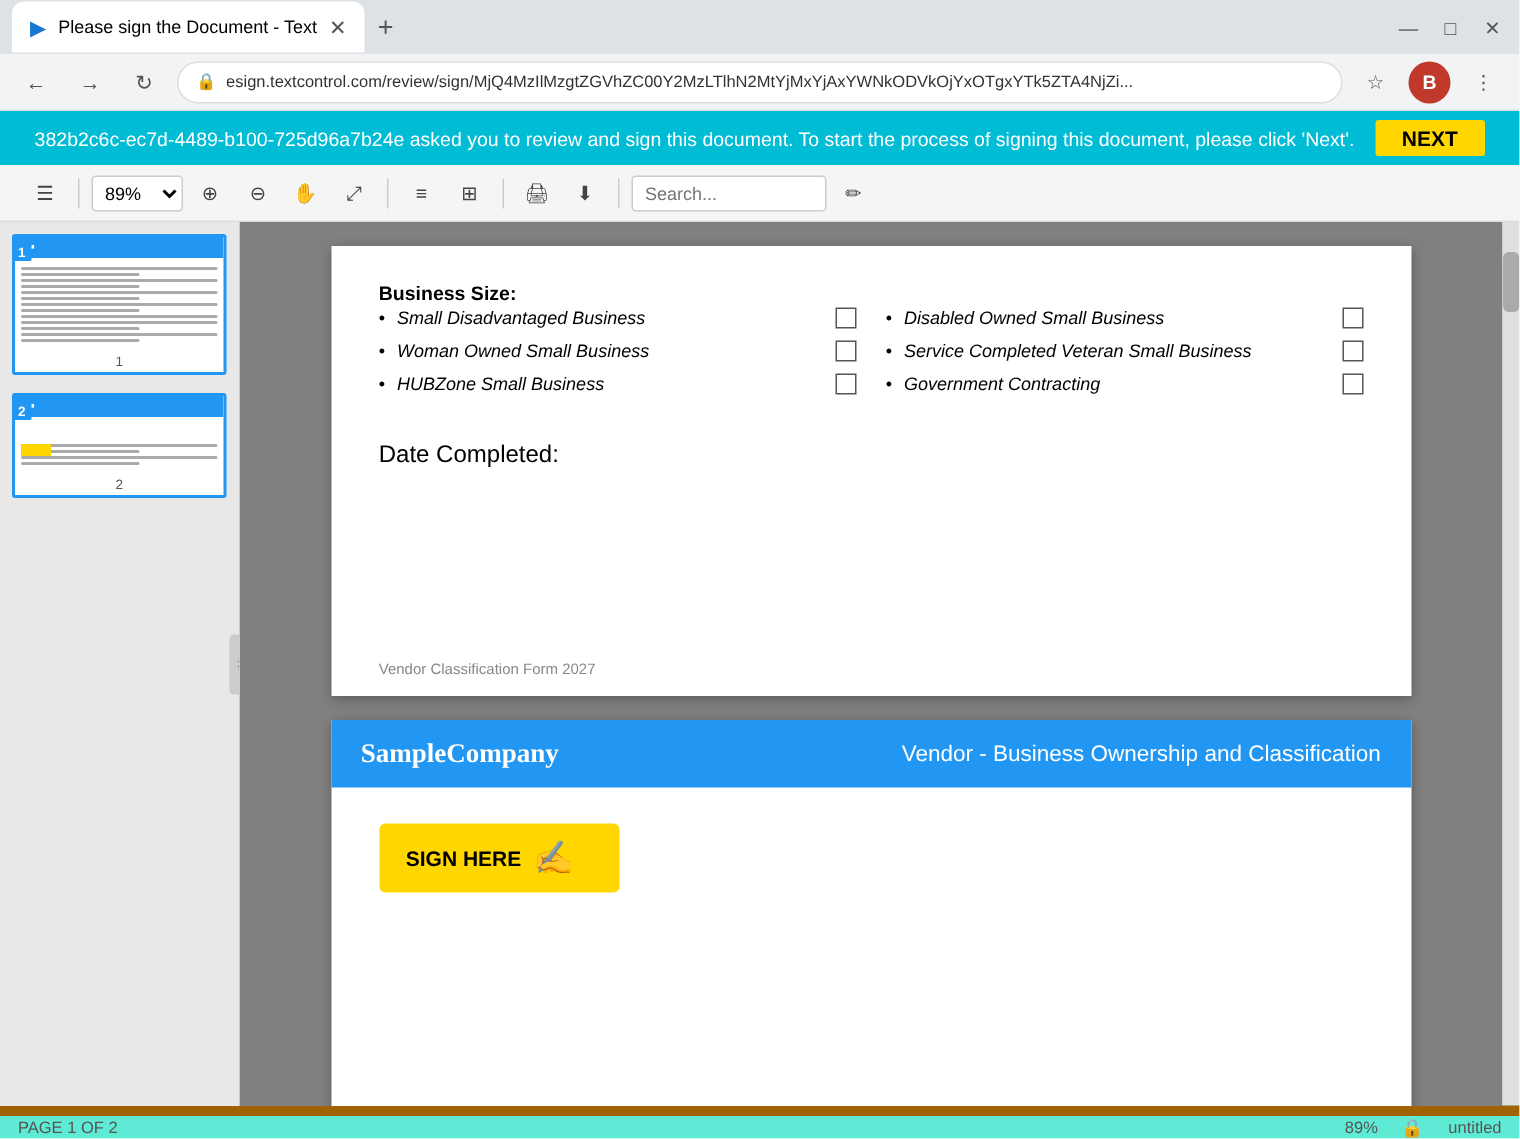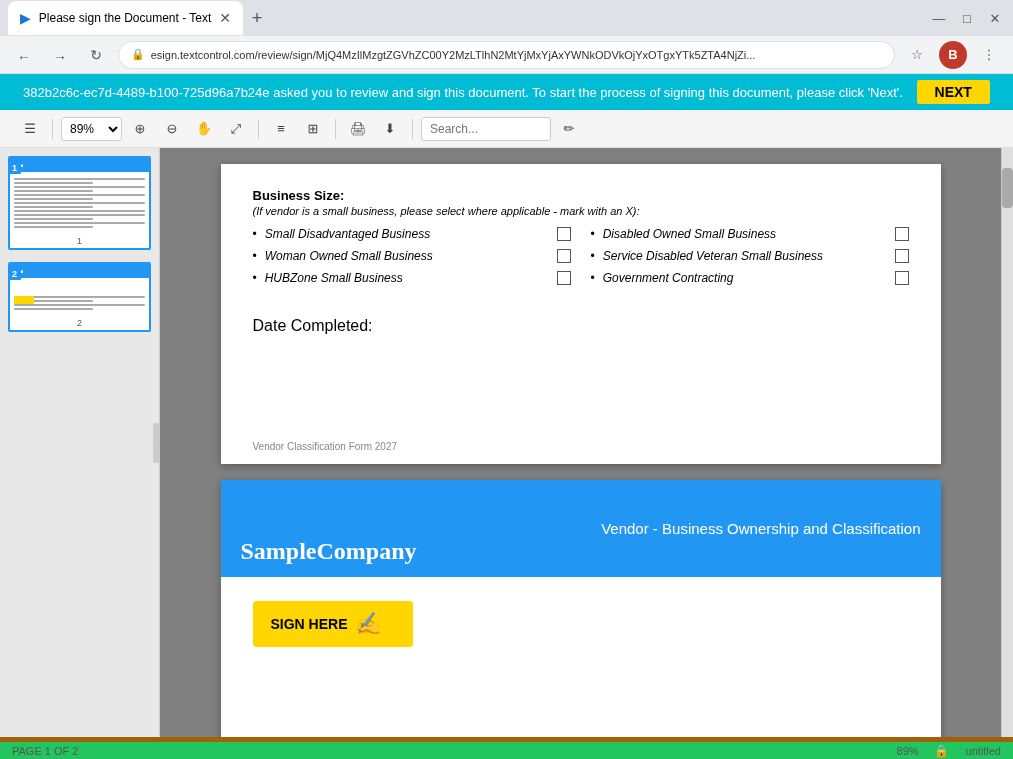--- a/index.html
+++ b/index.html
@@ -258,24 +258,23 @@
     .page2-header {
       background: #2196f3;
       display: flex;
       align-items: center;
       padding: 12px 20px;
       margin: -24px -32px 24px -32px;
       gap: 20px;
     }
     .company-name {
       color: #fff;
-      font-size: 24px;
+      font-size: 18px;
       font-weight: bold;
       font-family: Georgia, serif;
-      margin-top: 46px;
     }
     .page2-title {
       color: #fff;
       font-size: 15px;
       margin-left: auto;
     }
 
     .sign-here-btn {
       background: #ffd600;
       color: #000;
@@ -293,22 +292,22 @@
 
     
     .right-scroll {
       width: 12px;
       background: #e0e0e0;
       border-left: 1px solid #ccc;
     }
 
     
     .status-bar {
-      background: #22c55e;
-      border-top: 5px solid #a16207;
+      background: #5eead4;
+      border-top: 7px solid #a16207;
       height: 22px;
       display: flex;
       align-items: center;
       padding: 0 12px;
       font-size: 11px;
       color: #555;
     }
     .status-right {
       margin-left: auto;
       display: flex;
@@ -434,21 +433,20 @@
         <div class="thumb-page-num">2</div>
       </div>
       <div class="sidebar-toggle">›</div>
     </div>
 
     <div class="pdf-viewer">
 
       <div class="pdf-page">
         <div class="business-size-section">
           <div class="business-size-title">Business Size:</div>
-          <div class="business-size-subtitle">(If vendor is a small business, please select where applicable - mark with an X):</div>
           <div class="two-col-grid">
 
             <div>
               <div class="business-item">
                 <span>•</span>
                 <span class="bullet-text">Small Disadvantaged Business</span>
                 <span class="checkbox-sq"></span>
               </div>
               <div class="business-item">
                 <span>•</span>
@@ -463,21 +461,21 @@
             </div>
 
             <div>
               <div class="business-item">
                 <span>•</span>
                 <span class="bullet-text">Disabled Owned Small Business</span>
                 <span class="checkbox-sq"></span>
               </div>
               <div class="business-item">
                 <span>•</span>
-                <span class="bullet-text">Service Disabled Veteran Small Business</span>
+                <span class="bullet-text">Service Completed Veteran Small Business</span>
                 <span class="checkbox-sq"></span>
               </div>
               <div class="business-item">
                 <span>•</span>
                 <span class="bullet-text">Government Contracting</span>
                 <span class="checkbox-sq"></span>
               </div>
             </div>
           </div>
           <div class="date-completed">Date Completed:</div>

